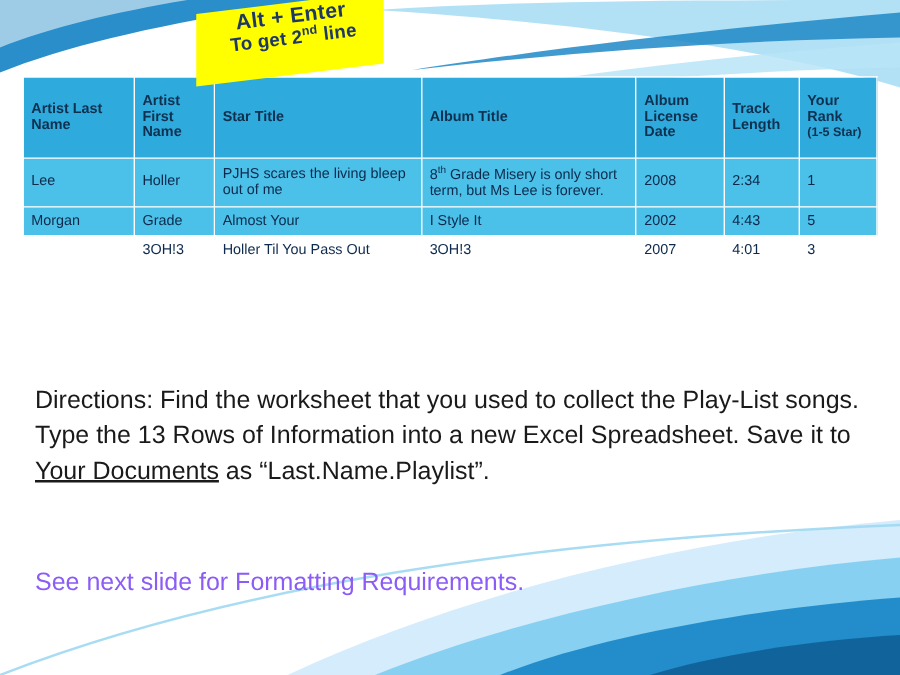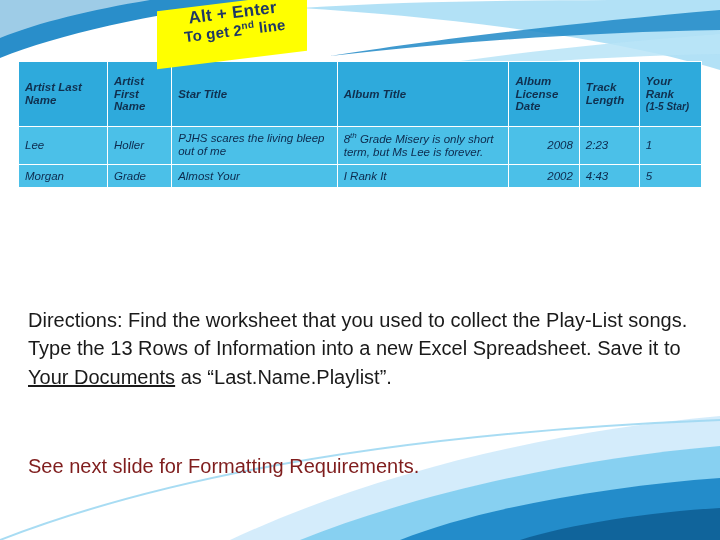--- a/index.html
+++ b/index.html
@@ -70,21 +70,20 @@
 
   
   table.playlist {
     position: absolute;
     left: 18px;
     top: 61px;
     width: 684px;
     border-collapse: collapse;
     table-layout: fixed;
     z-index: 4;
-    font-style: italic;
   }
   table.playlist td, table.playlist th {
     border: 1px solid #ffffff;
     padding: 5px 6px;
     vertical-align: middle;
     font-size: 11.5px;
     color: #0d2a4d;
     line-height: 1.12;
   }
   table.playlist thead th {
@@ -98,21 +97,21 @@
   thead th.c-song, thead th.c-album {
     text-align: center;
   }
   .rank-note {
     font-weight: bold;
     font-size: 10px;
     white-space: nowrap;
   }
   .row-a td { background: #4bc0e8; }
   .row-b td { background: #ffffff; color: #15324f; }
-  td.center { text-align: right; }
+  td.center { text-align: left; }
   .sup-th {
     font-size: 8px;
     vertical-align: super;
   }
 
   
   col.w-last   { width: 86px; }
   col.w-first  { width: 62px; }
   col.w-song   { width: 160px; }
   col.w-album  { width: 166px; }
@@ -131,21 +130,21 @@
     line-height: 1.42;
     z-index: 5;
   }
   .directions u { text-decoration: underline; text-align: right; }
   .nextslide {
     position: absolute;
     left: 28px;
     top: 452px;
     width: 672px;
     font-size: 20px;
-    color: #7f1d1d;
+    color: #8b5cf6;
     line-height: 1.4;
     z-index: 5;
   }
 </style>
 </head>
 <body>
 
 <div id="slide">
 
   <svg class="swoosh-svg" viewBox="0 0 720 540" preserveAspectRatio="none">
@@ -195,32 +194,41 @@
         </th>
       </tr>
     </thead>
     <tbody>
       <tr class="row-a">
         <td>Lee</td>
         <td>Holler</td>
         <td>PJHS scares the living bleep out of me</td>
         <td><span>8</span><span class="sup-th">th</span><span> Grade Misery is only short term, but Ms Lee is forever.</span></td>
         <td class="center">2008</td>
-        <td>2:23</td>
+        <td>2:34</td>
         <td>1</td>
       </tr>
       <tr class="row-a">
         <td>Morgan</td>
         <td>Grade</td>
         <td>Almost Your</td>
-        <td>I Rank It</td>
+        <td>I Style It</td>
         <td class="center">2002</td>
         <td>4:43</td>
         <td>5</td>
       </tr>
+      <tr class="row-b">
+        <td></td>
+        <td>3OH!3</td>
+        <td>Holler Til You Pass Out</td>
+        <td>3OH!3</td>
+        <td class="center">2007</td>
+        <td>4:01</td>
+        <td>3</td>
+      </tr>
     </tbody>
   </table>
 
   <div class="directions"><span>Directions: Find the worksheet that you used to collect the Play-List songs. Type the 13 Rows of Information into a new Excel Spreadsheet. Save it to </span><u>Your Documents</u><span> as “Last.Name.Playlist”.</span></div>
 
   <div class="nextslide">See next slide for Formatting Requirements.</div>
 
 </div>
 
 </body></html>

